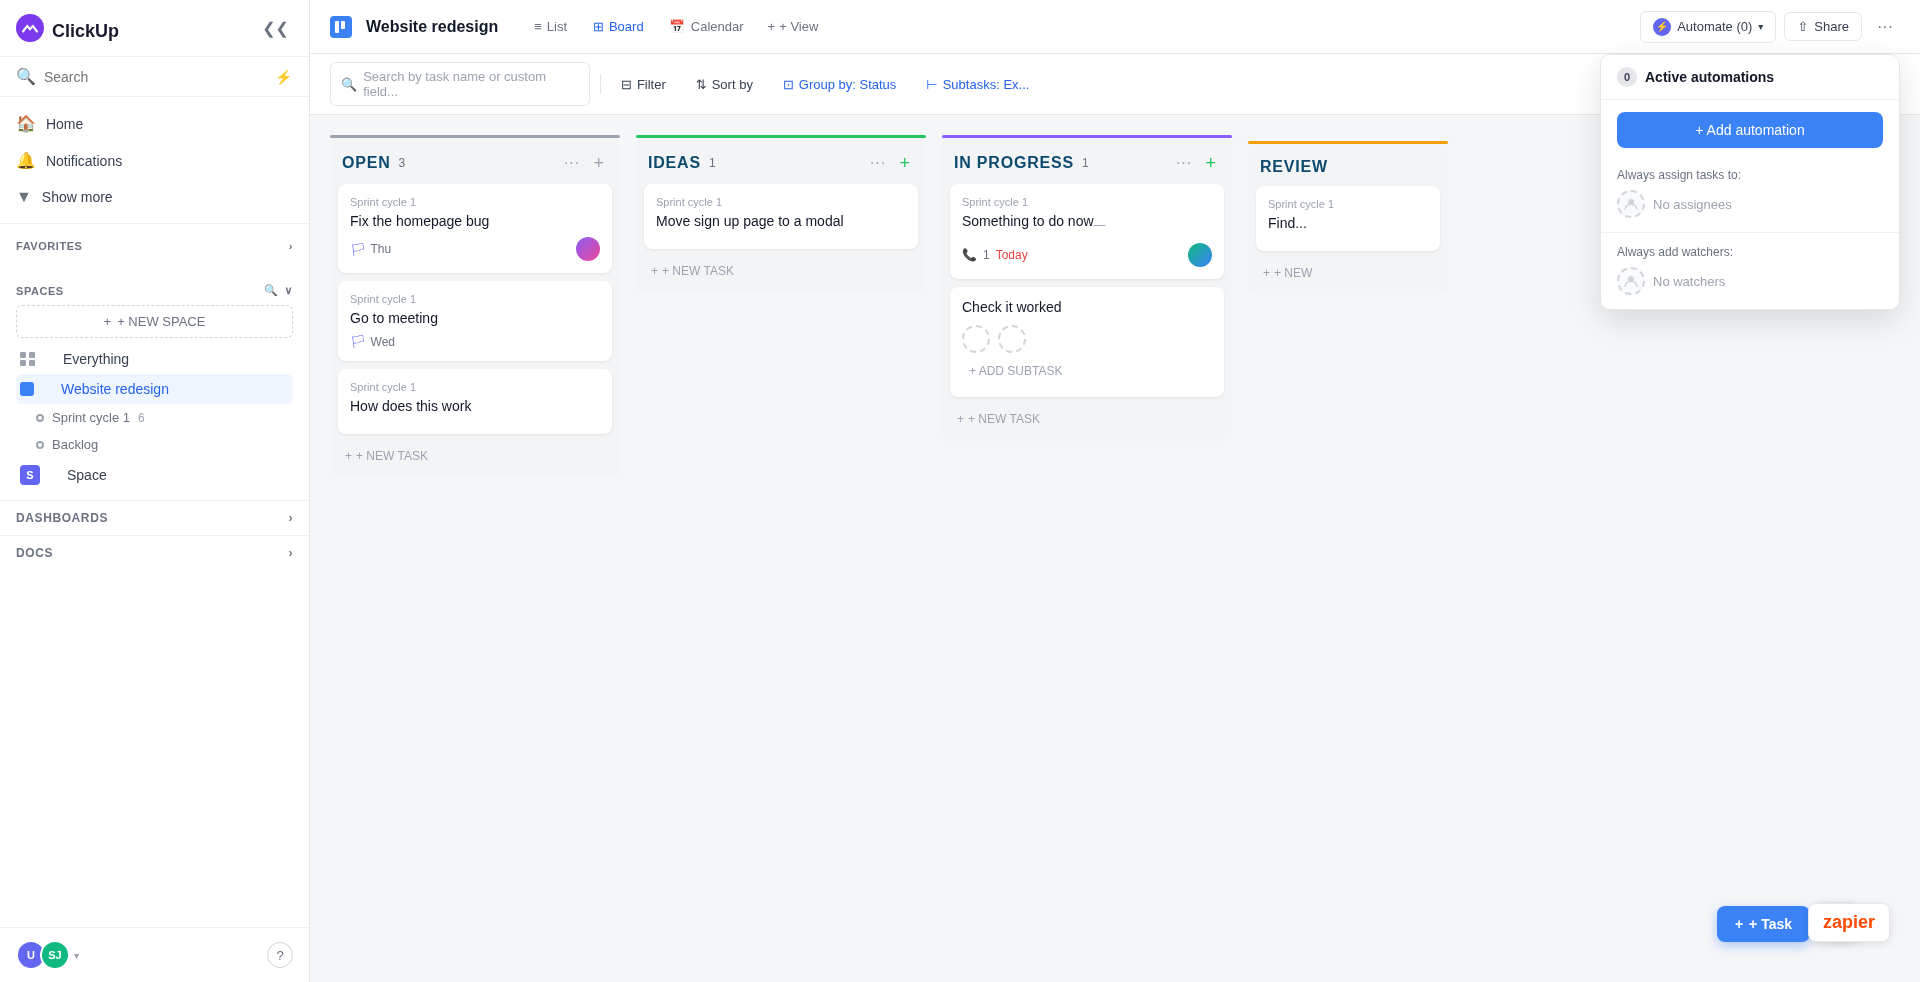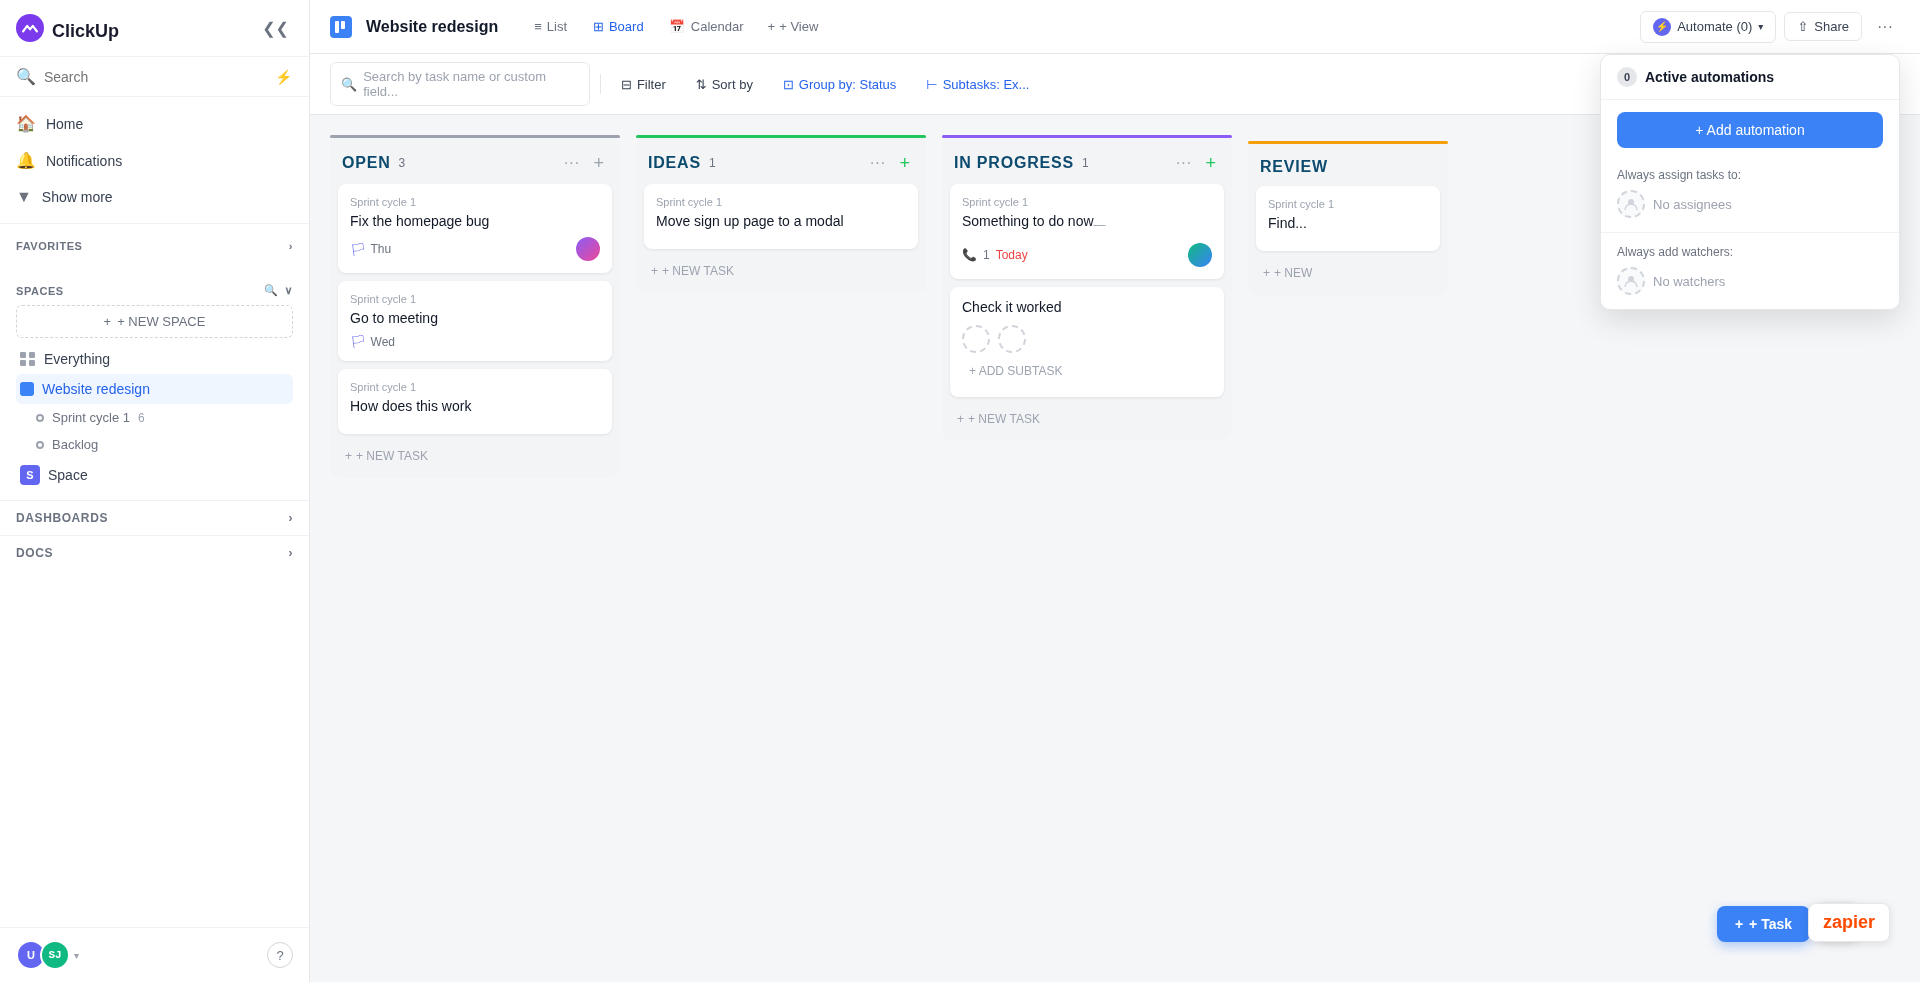--- a/index.html
+++ b/index.html
@@ -123,21 +123,21 @@
       height: 20px;
       border-radius: 4px;
       background: #6366f1;
       display: flex;
       align-items: center;
       justify-content: center;
       color: #fff;
       font-size: 11px;
       font-weight: 700;
     }
-    .space-item-label { flex: 1; }
+    .space-item-label { flex: 1; margin-left: 19px; }
     .space-count {
       font-size: 12px;
       color: #9ca3af;
     }
     .sub-space-item {
       display: flex;
       align-items: center;
       gap: 8px;
       padding: 6px 4px 6px 20px;
       font-size: 13px;
@@ -176,21 +176,21 @@
       border-radius: 50%;
       display: flex;
       align-items: center;
       justify-content: center;
       font-size: 11px;
       font-weight: 700;
       color: #fff;
       border: 2px solid #fff;
     }
     .avatar-u { background: #6366f1; }
-    .avatar-sj { background: #10b981; font-family: Liberation Mono, monospace; }
+    .avatar-sj { background: #10b981; }
     .avatar-dropdown { font-size: 10px; color: #9ca3af; cursor: pointer; }
     .help-btn {
       width: 26px;
       height: 26px;
       border-radius: 50%;
       border: 1px solid #d1d5db;
       background: #fff;
       display: flex;
       align-items: center;
       justify-content: center;

